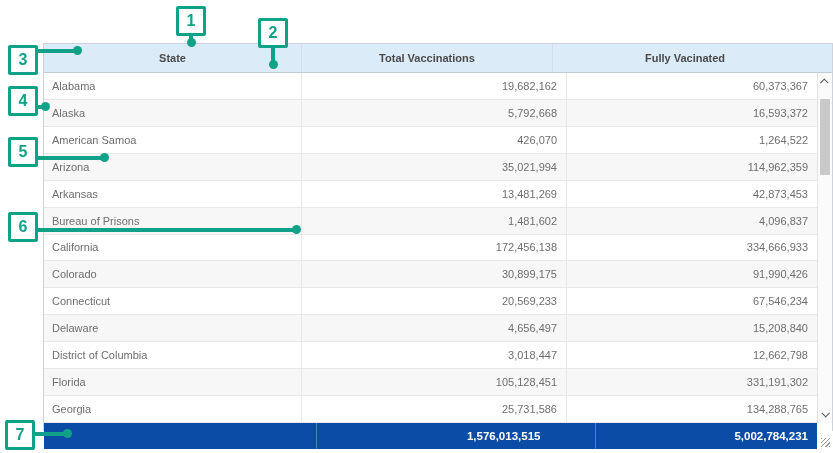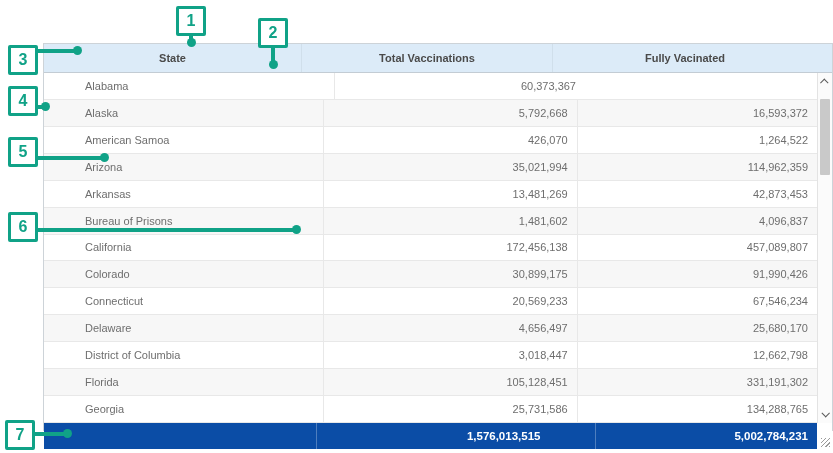--- a/index.html
+++ b/index.html
@@ -16,21 +16,21 @@
         font-size:11px; font-weight:bold; color:var(--header-text); }
   .th + .th { border-left:1px solid rgba(0,0,0,0.05); }
   .c1 { width:257px; } .c2 { width:265px; } .c3 { width:251px; }
 
   .tbody { position:absolute; left:0; top:29px; width:773px; height:350px;
            display:flex; flex-direction:column; }
   .trow { flex:1 1 0; display:flex; border-bottom:1px solid #e8e8e8; background:#fff; }
   .trow.alt { background:var(--row-alt-bg);justify-content:space-between; }
   .cell { display:flex; align-items:center; font-size:11px; color:var(--cell-text);
           overflow:hidden; white-space:nowrap; }
-  .cell.state { width:257px; padding-left:8px;margin-left:33px; }
+  .cell.state { width:257px; padding-left:8px; }
   .cell.num   { justify-content:flex-end; padding-right:9px; border-left:1px solid #e8e8e8; }
   .cell.n2 { width:265px; } .cell.n3 { width:251px; }
 
   
   .vscroll { position:absolute; left:773px; top:29px; width:15px; height:350px;
              background:#fbfbfb; border-left:1px solid #e3e3e3; }
   .sbtn { position:absolute; left:0; width:14px; height:14px; display:flex;
           align-items:center; justify-content:center; cursor:pointer; }
   .sbtn.up { top:2px; } .sbtn.down { bottom:2px; }
   .chev { width:6px; height:6px; border-left:1.6px solid #5a5a5a; border-top:1.6px solid #5a5a5a; }
@@ -68,20 +68,21 @@
 
     <div class="thead">
       <div class="th c1">State</div>
       <div class="th c3">Total Vaccinations</div>
       <div class="th c2">Fully Vacinated</div>
     </div>
 
     <div class="tbody">
         <div class="trow">
           <div class="cell state">Alabama</div>
+          <div class="cell num n2">19,682,162</div>
           <div class="cell num n3">60,373,367</div>
         </div>
         <div class="trow alt">
           <div class="cell state">Alaska</div>
           <div class="cell num n2">5,792,668</div>
           <div class="cell num n3">16,593,372</div>
         </div>
         <div class="trow">
           <div class="cell state">American Samoa</div>
           <div class="cell num n2">426,070</div>
@@ -98,36 +99,36 @@
           <div class="cell num n3">42,873,453</div>
         </div>
         <div class="trow alt">
           <div class="cell state">Bureau of Prisons</div>
           <div class="cell num n2">1,481,602</div>
           <div class="cell num n3">4,096,837</div>
         </div>
         <div class="trow">
           <div class="cell state">California</div>
           <div class="cell num n2">172,456,138</div>
-          <div class="cell num n3">457,089,807</div>
+          <div class="cell num n3">334,666,933</div>
         </div>
         <div class="trow alt">
           <div class="cell state">Colorado</div>
           <div class="cell num n2">30,899,175</div>
           <div class="cell num n3">91,990,426</div>
         </div>
         <div class="trow">
           <div class="cell state">Connecticut</div>
           <div class="cell num n2">20,569,233</div>
           <div class="cell num n3">67,546,234</div>
         </div>
         <div class="trow alt">
           <div class="cell state">Delaware</div>
           <div class="cell num n2">4,656,497</div>
-          <div class="cell num n3">25,680,170</div>
+          <div class="cell num n3">15,208,840</div>
         </div>
         <div class="trow">
           <div class="cell state">District of Columbia</div>
           <div class="cell num n2">3,018,447</div>
           <div class="cell num n3">12,662,798</div>
         </div>
         <div class="trow alt">
           <div class="cell state">Florida</div>
           <div class="cell num n2">105,128,451</div>
           <div class="cell num n3">331,191,302</div>

